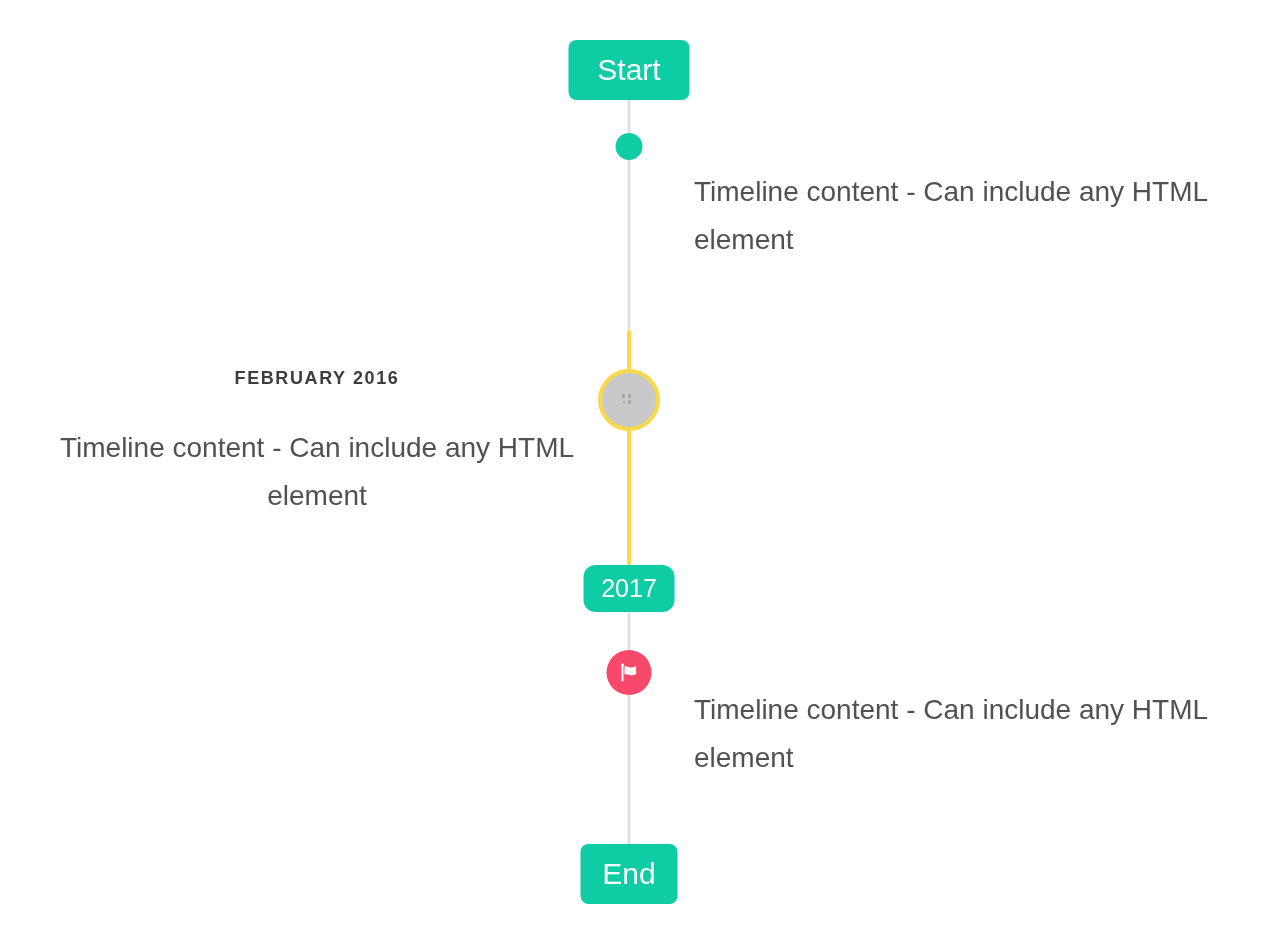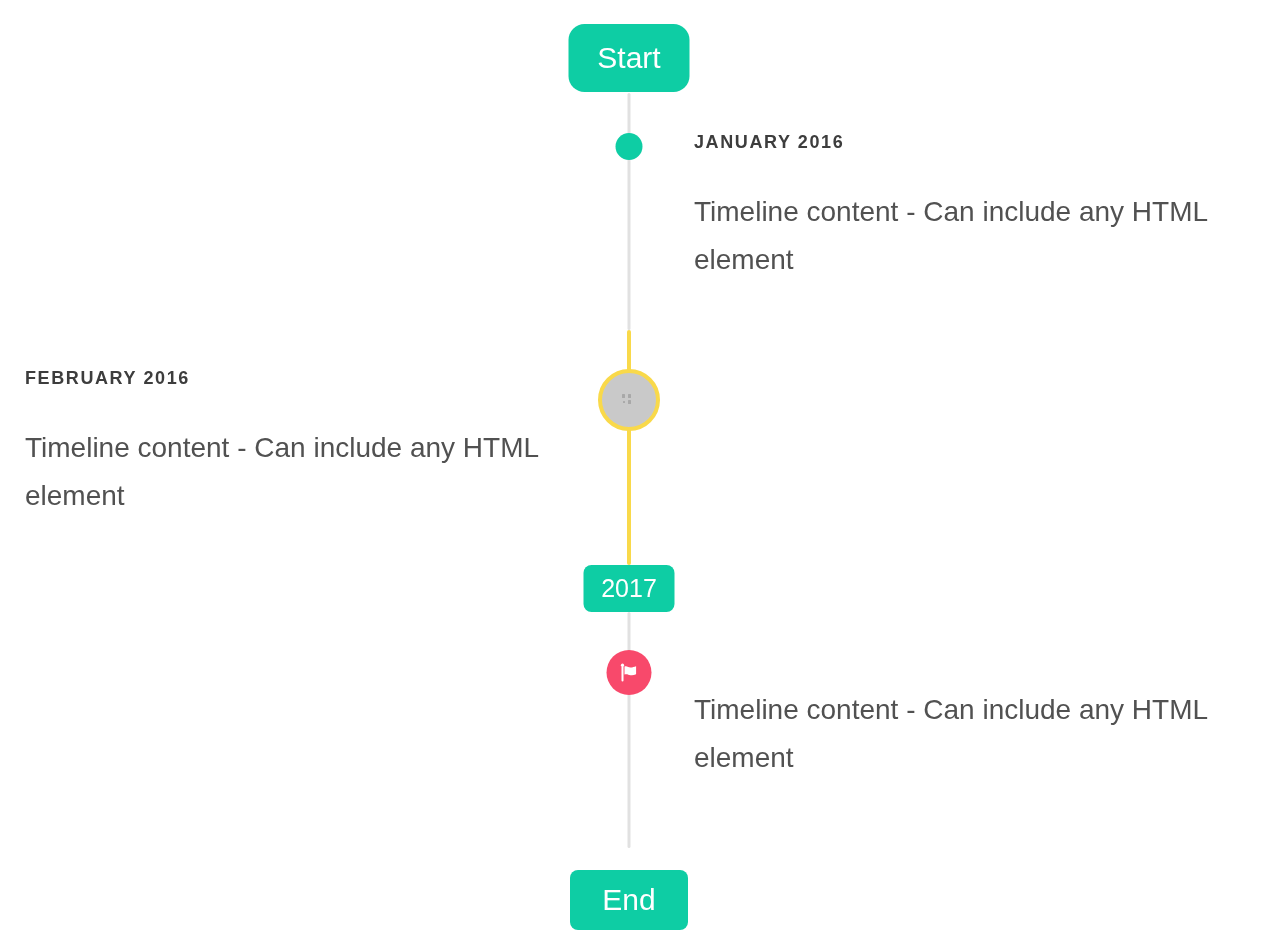--- a/index.html
+++ b/index.html
@@ -18,43 +18,43 @@
   .seg-2 { top: 330px; height: 235px; }
   .seg-3 { top: 612px; height: 236px; }
 
   
   .badge {
     position: absolute; left: 629px; transform: translateX(-50%);
     background: #0ecda4; color: #ffffff; border-radius: 8px;
     display: flex; align-items: center; justify-content: center;
     border: none; cursor: pointer; font-family: inherit;
   }
-  .badge-start { top: 24px;  width: 121px; height: 68px; font-size: 30px; border-radius: 16px; }
-  .badge-year  { top: 565px; width: 91px;  height: 47px; font-size: 25px; }
-  .badge-end   { top: 870px; width: 118px;  height: 60px; font-size: 30px; }
+  .badge-start { top: 40px;  width: 121px; height: 60px; font-size: 30px; }
+  .badge-year  { top: 565px; width: 91px;  height: 47px; font-size: 25px; border-radius: 12px; }
+  .badge-end   { top: 844px; width: 97px;  height: 60px; font-size: 30px; }
 
   
   .marker { position: absolute; left: 629px; transform: translateX(-50%); border-radius: 50%; cursor: pointer; }
   .marker-dot {
     top: 133px; width: 27px; height: 27px; background: #0ecda4;
   }
   .marker-image {
     top: 369px; width: 62px; height: 62px;
     background: #c9c9c9; border: 4px solid #f9d94a;
     display: flex; align-items: center; justify-content: center;
   }
   .marker-flag {
     top: 650px; width: 45px; height: 45px; background: #f8496b;
     display: flex; align-items: center; justify-content: center;
   }
 
   
   .entry { position: absolute; width: 530px; }
   .entry-right { left: 694px; text-align: left; }
-  .entry-left  { left: 25px;  text-align: left; }
+  .entry-left  { left: 52px;  text-align: center; }
   .entry-jan { top: 132px; }
   .entry-feb { top: 368px; }
   .entry-mar { top: 650px; }
   .entry-title {
     font-size: 18px; font-weight: 700; letter-spacing: 1.6px;
     color: #3d3d3d; line-height: 20px;
   }
   .entry-content {
     margin-top: 36px; font-size: 28px; font-weight: 400;
     color: #515151; line-height: 48px;
@@ -108,21 +108,20 @@
                    C 14.8 6.8, 16.4 5.6, 18.6 5.2
                    L 18.6 13.2
                    C 16.6 14.2, 14.8 14.6, 12.8 14.2
                    C 10.9 13.8, 9.2 12.6, 7 13.6 Z"></path>
         </g>
       </svg>
     </span>
   </div>
 
   <div class="entry entry-right entry-jan">
-    <div class="entry-title">JANUARY 2016</div>
     <div class="entry-content">Timeline content - Can include any HTML element</div>
   </div>
 
   <div class="entry entry-left entry-feb">
     <div class="entry-title">FEBRUARY 2016</div>
     <div class="entry-content">Timeline content - Can include any HTML element</div>
   </div>
 
   <div class="entry entry-right entry-mar">
     <div class="entry-content">Timeline content - Can include any HTML element</div>

